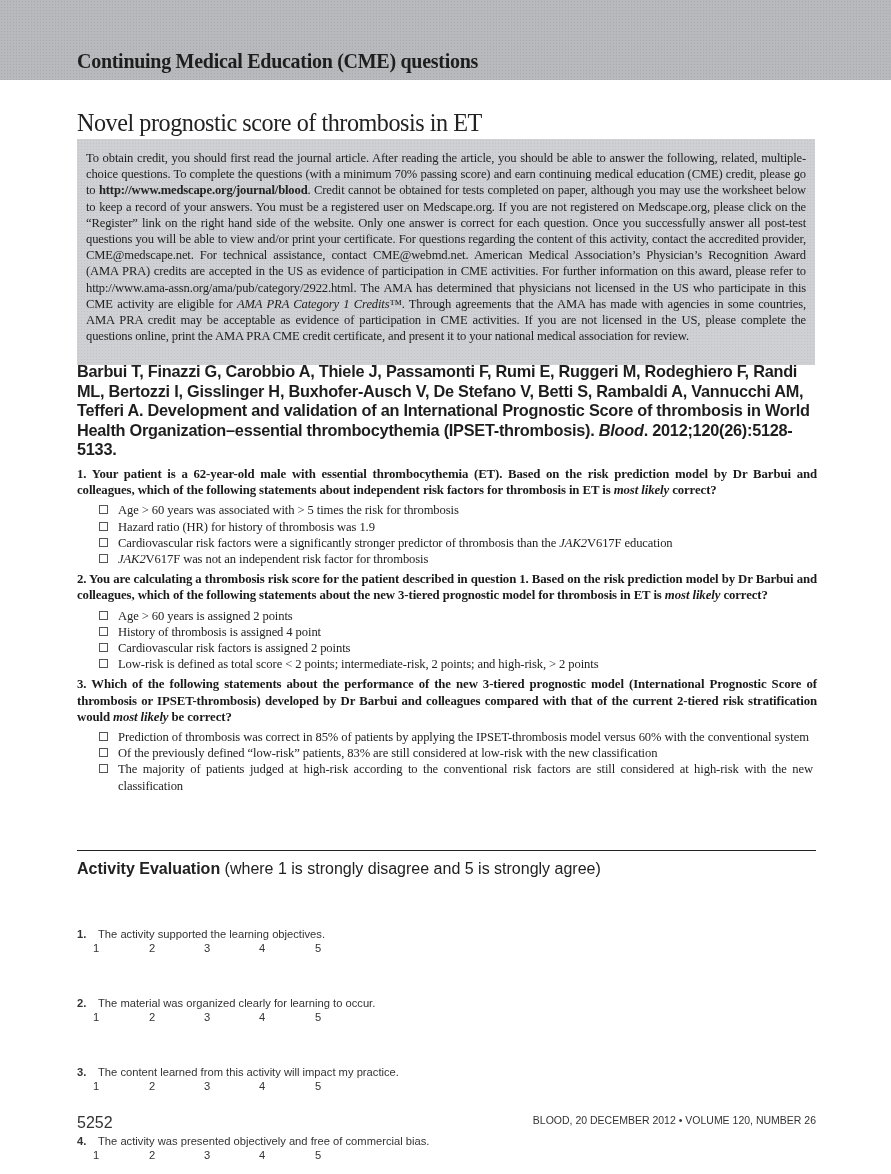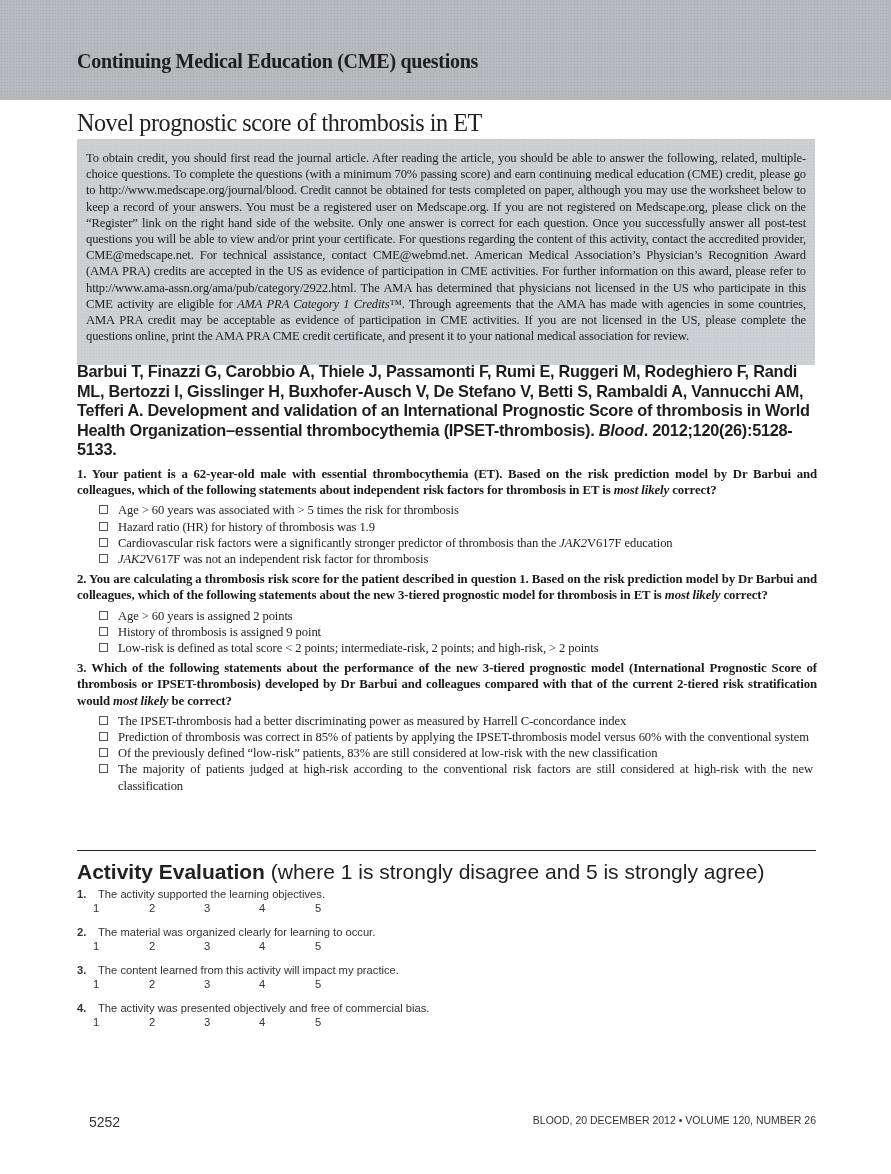--- a/index.html
+++ b/index.html
@@ -1,18 +1,18 @@
 <!DOCTYPE html>
 <html><head>
 <meta charset="utf-8">
 <style>
   html, body { margin: 0; padding: 0; background: #ffffff; }
   body { width: 891px; height: 1174px; position: relative; overflow: hidden; color: #1a1a1a; }
   .header-band {
-    position: absolute; left: 0; top: 0; width: 891px; height: 100px;
+    position: absolute; left: 0; top: 0; width: 891px; height: 80px;
     background-color: #b8b9bc;
     background-image: radial-gradient(#a9aaad 0.6px, transparent 0.7px);
     background-size: 3px 3px;
   }
   .header-title {
     position: absolute; left: 77px; top: 49px;
     font-family: "Liberation Serif", serif; font-weight: bold;
     font-size: 21.5px; letter-spacing: -0.3px; color: #1e1e1e;
     transform: scaleX(0.93); transform-origin: left top; white-space: nowrap;
   }
@@ -25,21 +25,21 @@
     position: absolute; left: 77px; top: 139px; width: 738px; height: 226px;
     background-color: #cfd0d3;
     background-image: radial-gradient(#c2c3c6 0.6px, transparent 0.7px);
     background-size: 3px 3px;
     box-sizing: border-box; padding: 11px 9px 0 9px;
   }
   .intro-text {
     font-family: "Liberation Serif", serif; font-size: 12.6px; line-height: 16.2px;
     text-align: justify; color: #222; letter-spacing: -0.15px;
   }
-  .intro-text b { font-weight: normal; }
+  .intro-text b { font-weight: bold; }
   .citation {
     position: absolute; left: 77px; top: 362px; width: 740px;
     font-family: "Liberation Sans", sans-serif; font-weight: bold;
     font-size: 16.3px; line-height: 19.5px; color: #1e1e1e; letter-spacing: -0.25px;
   }
   .citation .journal { font-style: italic; }
   .questions { position: absolute; left: 77px; top: 466px; width: 740px; }
   .q-stem {
     font-family: "Liberation Serif", serif; font-weight: bold;
     font-size: 12.8px; line-height: 16.2px; text-align: justify; color: #1a1a1a; letter-spacing: -0.1px;
@@ -55,36 +55,36 @@
     position: absolute; left: 18px; top: 3px; width: 9px; height: 9px;
     border: 1px solid #555; background: #fff; box-sizing: border-box;
   }
   .q-option i { font-style: italic; }
   .rule {
     position: absolute; left: 77px; top: 850px; width: 739px; height: 0;
     border-top: 1px solid #222;
   }
   .eval-title {
     position: absolute; left: 77px; top: 860px;
-    font-family: "Liberation Sans", sans-serif; font-size: 21px; color: #222; white-space: nowrap;
+    font-family: "Liberation Sans", sans-serif; font-size: 16px; color: #222; white-space: nowrap;
   }
   .eval-title b { font-weight: bold; }
   .eval-items { position: absolute; left: 77px; top: 887px; width: 740px; }
-  .eval-item { margin-bottom: 9px; }
+  .eval-item { margin-bottom: 9px; margin-top: 40px; }
   .eval-stmt {
     font-family: "Liberation Sans", sans-serif; font-size: 11.2px; line-height: 14.5px; color: #333;
   }
   .eval-num { display: inline-block; width: 21px; font-weight: bold; }
   .eval-scale { height: 14.5px; position: relative; }
   .eval-scale span {
     position: absolute; top: 0; font-family: "Liberation Sans", sans-serif; font-size: 11.2px; color: #333;
   }
   .footer-left {
     position: absolute; left: 77px; top: 1114px;
-    font-family: "Liberation Sans", sans-serif; font-size: 14px; color: #333; margin-left: 12px;
+    font-family: "Liberation Sans", sans-serif; font-size: 16px; color: #333;
   }
   .footer-right {
     position: absolute; right: 75px; top: 1114px;
     font-family: Liberation Sans, sans-serif; font-size: 10.5px; color: #333; white-space: nowrap;
   }
 </style>
 </head>
 <body>
 
 <div class="header-band">
@@ -106,28 +106,28 @@
         <li class="q-option"><span class="cb"></span><span></span><i></i><span>Age &gt; 60 years was associated with &gt; 5 times the risk for thrombosis</span></li>
         <li class="q-option"><span class="cb"></span><span></span><i></i><span>Hazard ratio (HR) for history of thrombosis was 1.9</span></li>
         <li class="q-option"><span class="cb"></span><span>Cardiovascular risk factors were a significantly stronger predictor of thrombosis than the </span><i>JAK2</i><span>V617F education</span></li>
         <li class="q-option"><span class="cb"></span><span></span><i>JAK2</i><span>V617F was not an independent risk factor for thrombosis</span></li>
       </ul>
     </div>
     <div>
       <div class="q-stem"><span>2.  You are calculating a thrombosis risk score for the patient described in question 1. Based on the risk prediction model by Dr Barbui and colleagues, which of the following statements about the new 3-tiered prognostic model for thrombosis in ET is </span><i>most likely</i><span> correct?</span></div>
       <ul class="q-options">
         <li class="q-option"><span class="cb"></span><span></span><i></i><span>Age &gt; 60 years is assigned 2 points</span></li>
-        <li class="q-option"><span class="cb"></span><span></span><i></i><span>History of thrombosis is assigned 9 point</span></li>
+        <li class="q-option"><span class="cb"></span><span></span><i></i><span>History of thrombosis is assigned 4 point</span></li>
+        <li class="q-option"><span class="cb"></span><span></span><i></i><span>Cardiovascular risk factors is assigned 2 points</span></li>
         <li class="q-option"><span class="cb"></span><span></span><i></i><span>Low-risk is defined as total score &lt; 2 points; intermediate-risk, 2 points; and high-risk, &gt; 2 points</span></li>
       </ul>
     </div>
     <div>
       <div class="q-stem"><span>3.  Which of the following statements about the performance of the new 3-tiered prognostic model (International Prognostic Score of thrombosis or IPSET-thrombosis) developed by Dr Barbui and colleagues compared with that of the current 2-tiered risk stratification would </span><i>most likely</i><span> be correct?</span></div>
       <ul class="q-options">
-        <li class="q-option"><span class="cb"></span><span></span><i></i><span>The IPSET-thrombosis had a better discriminating power as measured by Harrell C-concordance index</span></li>
         <li class="q-option"><span class="cb"></span><span></span><i></i><span>Prediction of thrombosis was correct in 85% of patients by applying the IPSET-thrombosis model versus 60% with the conventional system</span></li>
         <li class="q-option"><span class="cb"></span><span></span><i></i><span>Of the previously defined “low-risk” patients, 83% are still considered at low-risk with the new classification</span></li>
         <li class="q-option"><span class="cb"></span><span></span><i></i><span>The majority of patients judged at high-risk according to the conventional risk factors are still considered at high-risk with the new classification</span></li>
       </ul>
     </div>
   </div>
 
 <div class="rule"></div>
 
 <div class="eval-title"><b>Activity Evaluation</b><span> (where 1 is strongly disagree and 5 is strongly agree)</span></div>

